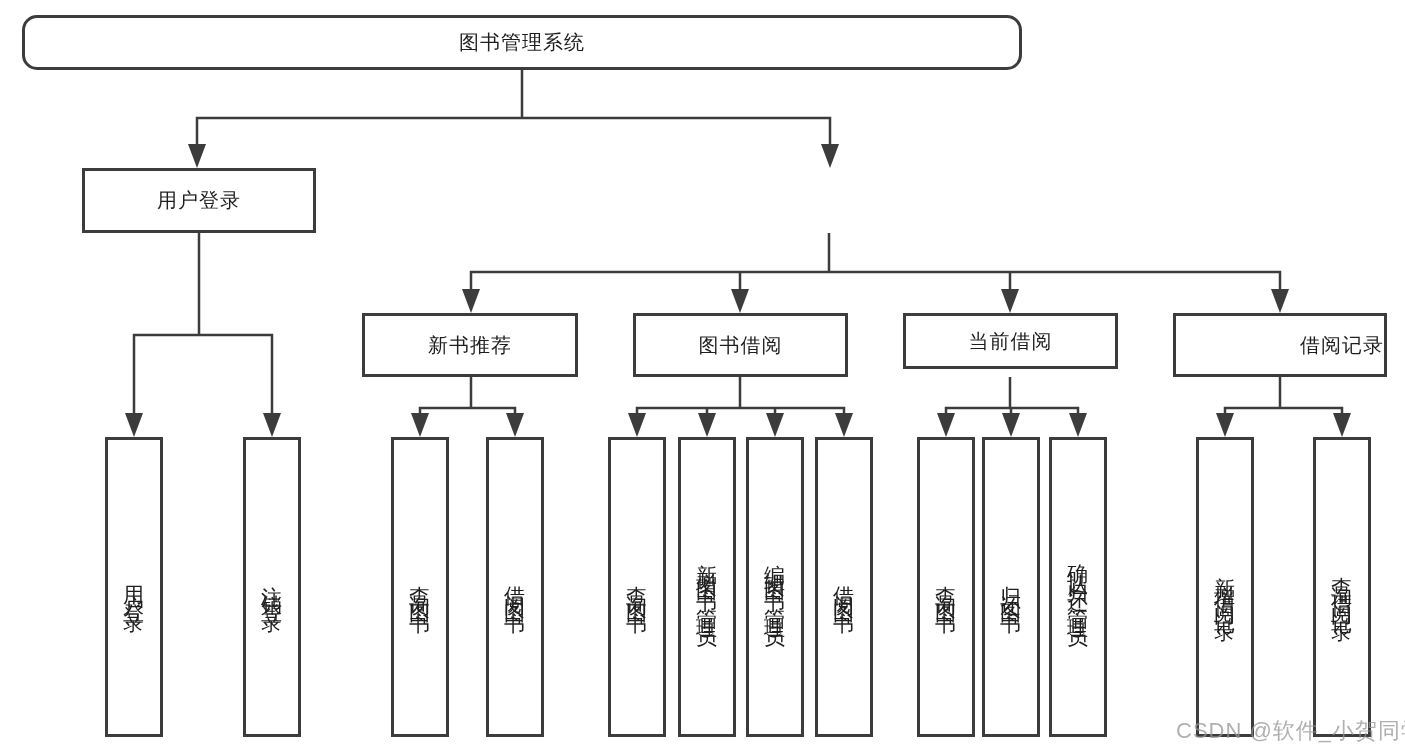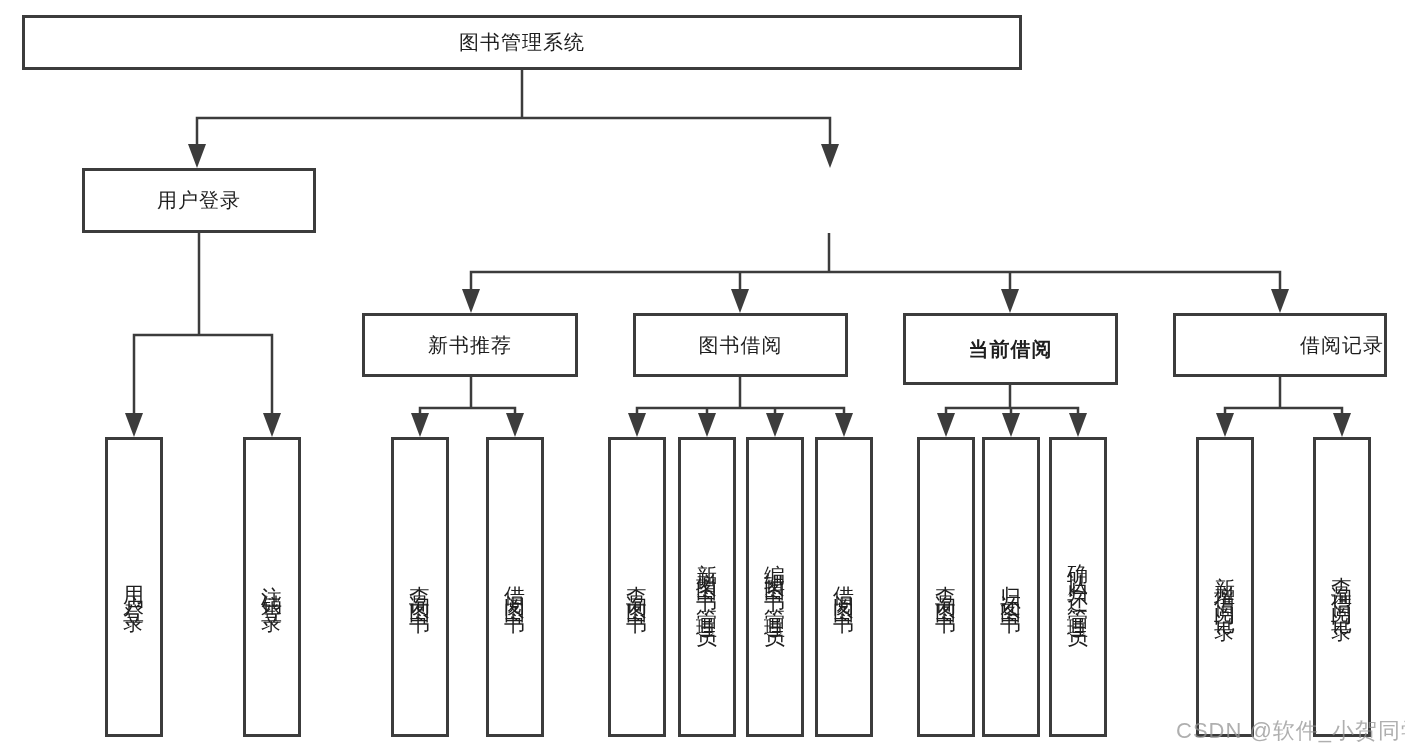--- a/index.html
+++ b/index.html
@@ -49,35 +49,35 @@
       <polygon points="698,413 716,413 707,437" fill="#3c3c3c"></polygon>
       <polygon points="766,413 784,413 775,437" fill="#3c3c3c"></polygon>
       <polygon points="835,413 853,413 844,437" fill="#3c3c3c"></polygon>
       <polygon points="937,413 955,413 946,437" fill="#3c3c3c"></polygon>
       <polygon points="1002,413 1020,413 1011,437" fill="#3c3c3c"></polygon>
       <polygon points="1069,413 1087,413 1078,437" fill="#3c3c3c"></polygon>
       <polygon points="1216,413 1234,413 1225,437" fill="#3c3c3c"></polygon>
       <polygon points="1333,413 1351,413 1342,437" fill="#3c3c3c"></polygon>
     </svg>
 
-  <div class="node hbox" style="left:22px;top:15px;width:1000px;height:55px;">
+  <div class="node hbox" style="left:22px;top:15px;width:1000px;height:55px;border-radius:15px;">
     <span>图书管理系统</span>
   </div>
 
   <div class="node hbox" style="left:82px;top:168px;width:234px;height:65px;">
     <span>用户登录</span>
   </div>
 
   <div class="node hbox" style="left:633px;top:313px;width:215px;height:64px;">
     <span>图书借阅</span>
   </div>
   <div class="node hbox" style="left:362px;top:313px;width:216px;height:64px;">
     <span>新书推荐</span>
   </div>
-  <div class="node hbox" style="left:903px;top:313px;width:215px;height:72px;font-weight:bold;">
+  <div class="node hbox" style="left:903px;top:313px;width:215px;height:56px;">
     <span>当前借阅</span>
   </div>
   <div class="node hbox" style="left:1173px;top:313px;width:214px;height:64px;justify-content:flex-end;">
     <span>借阅记录</span>
   </div>
 
   <div class="node vbox" style="left:105px;top:437px;width:58px;height:300px;">
     <span>用户登录</span>
   </div>
   <div class="node vbox" style="left:243px;top:437px;width:58px;height:300px;">

